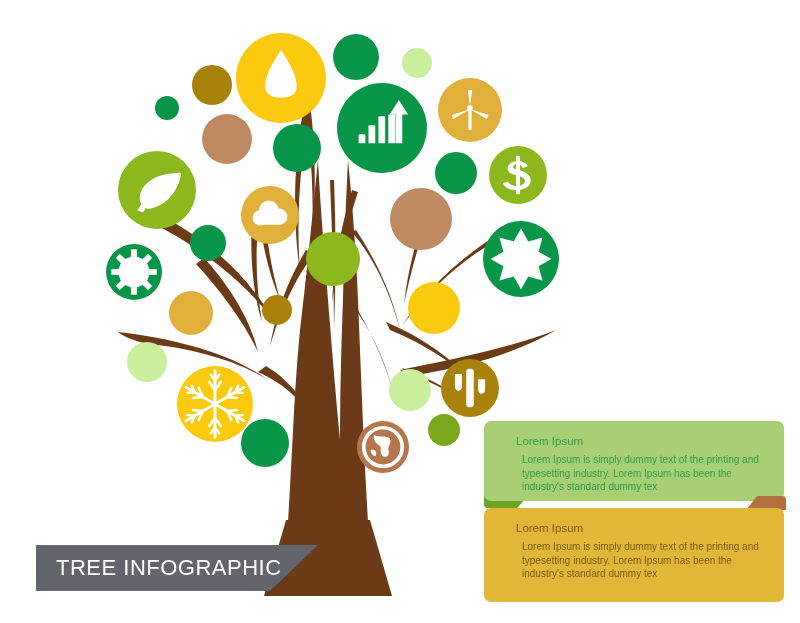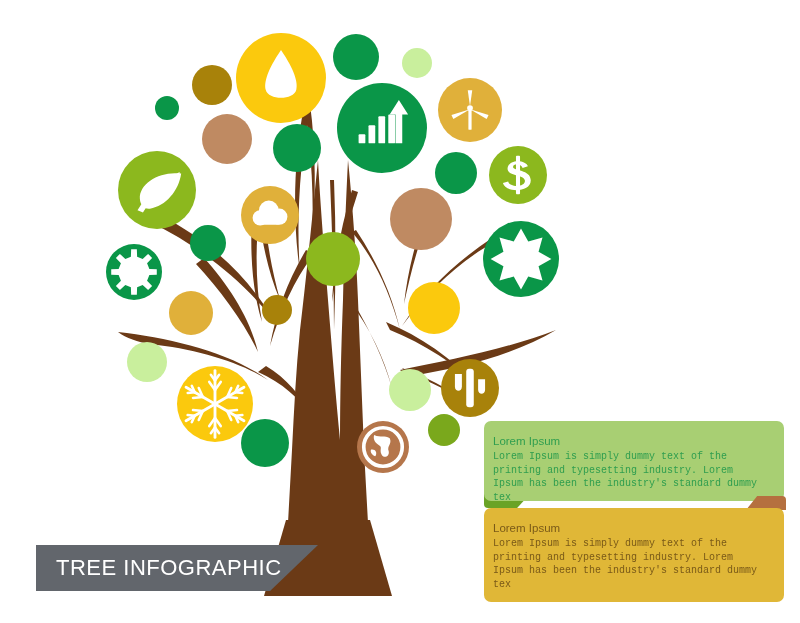--- a/index.html
+++ b/index.html
@@ -51,33 +51,33 @@
     font-size: 22px;
     letter-spacing: 0.5px;
     font-family: "Liberation Sans", sans-serif;
     white-space: nowrap;
   }
   
   .callout {
     position: absolute;
     box-sizing: border-box;
     border-radius: 7px;
-    padding: 14px 18px 12px 9px;
+    padding: 14px 18px 12px 32px;
   }
   .callout .c-title {
     font-size: 11.5px;
     margin: 0 0 3px 0;
     font-family: "Liberation Sans", sans-serif;
   }
   .callout .c-body {
     font-size: 10px;
     line-height: 13.5px;
-    margin: 0;
+    margin: 6px;
     max-width: 285px;
-    font-family: Liberation Mono, monospace;
+    font-family: Liberation Sans, sans-serif;
   }
   #callout-green {
     left: 484px;
     top: 421px;
     width: 300px;
     height: 80px;
     background: #a8cf73;
   }
   #callout-green .c-title,
   #callout-green .c-body { color: #2f9e4f; }

